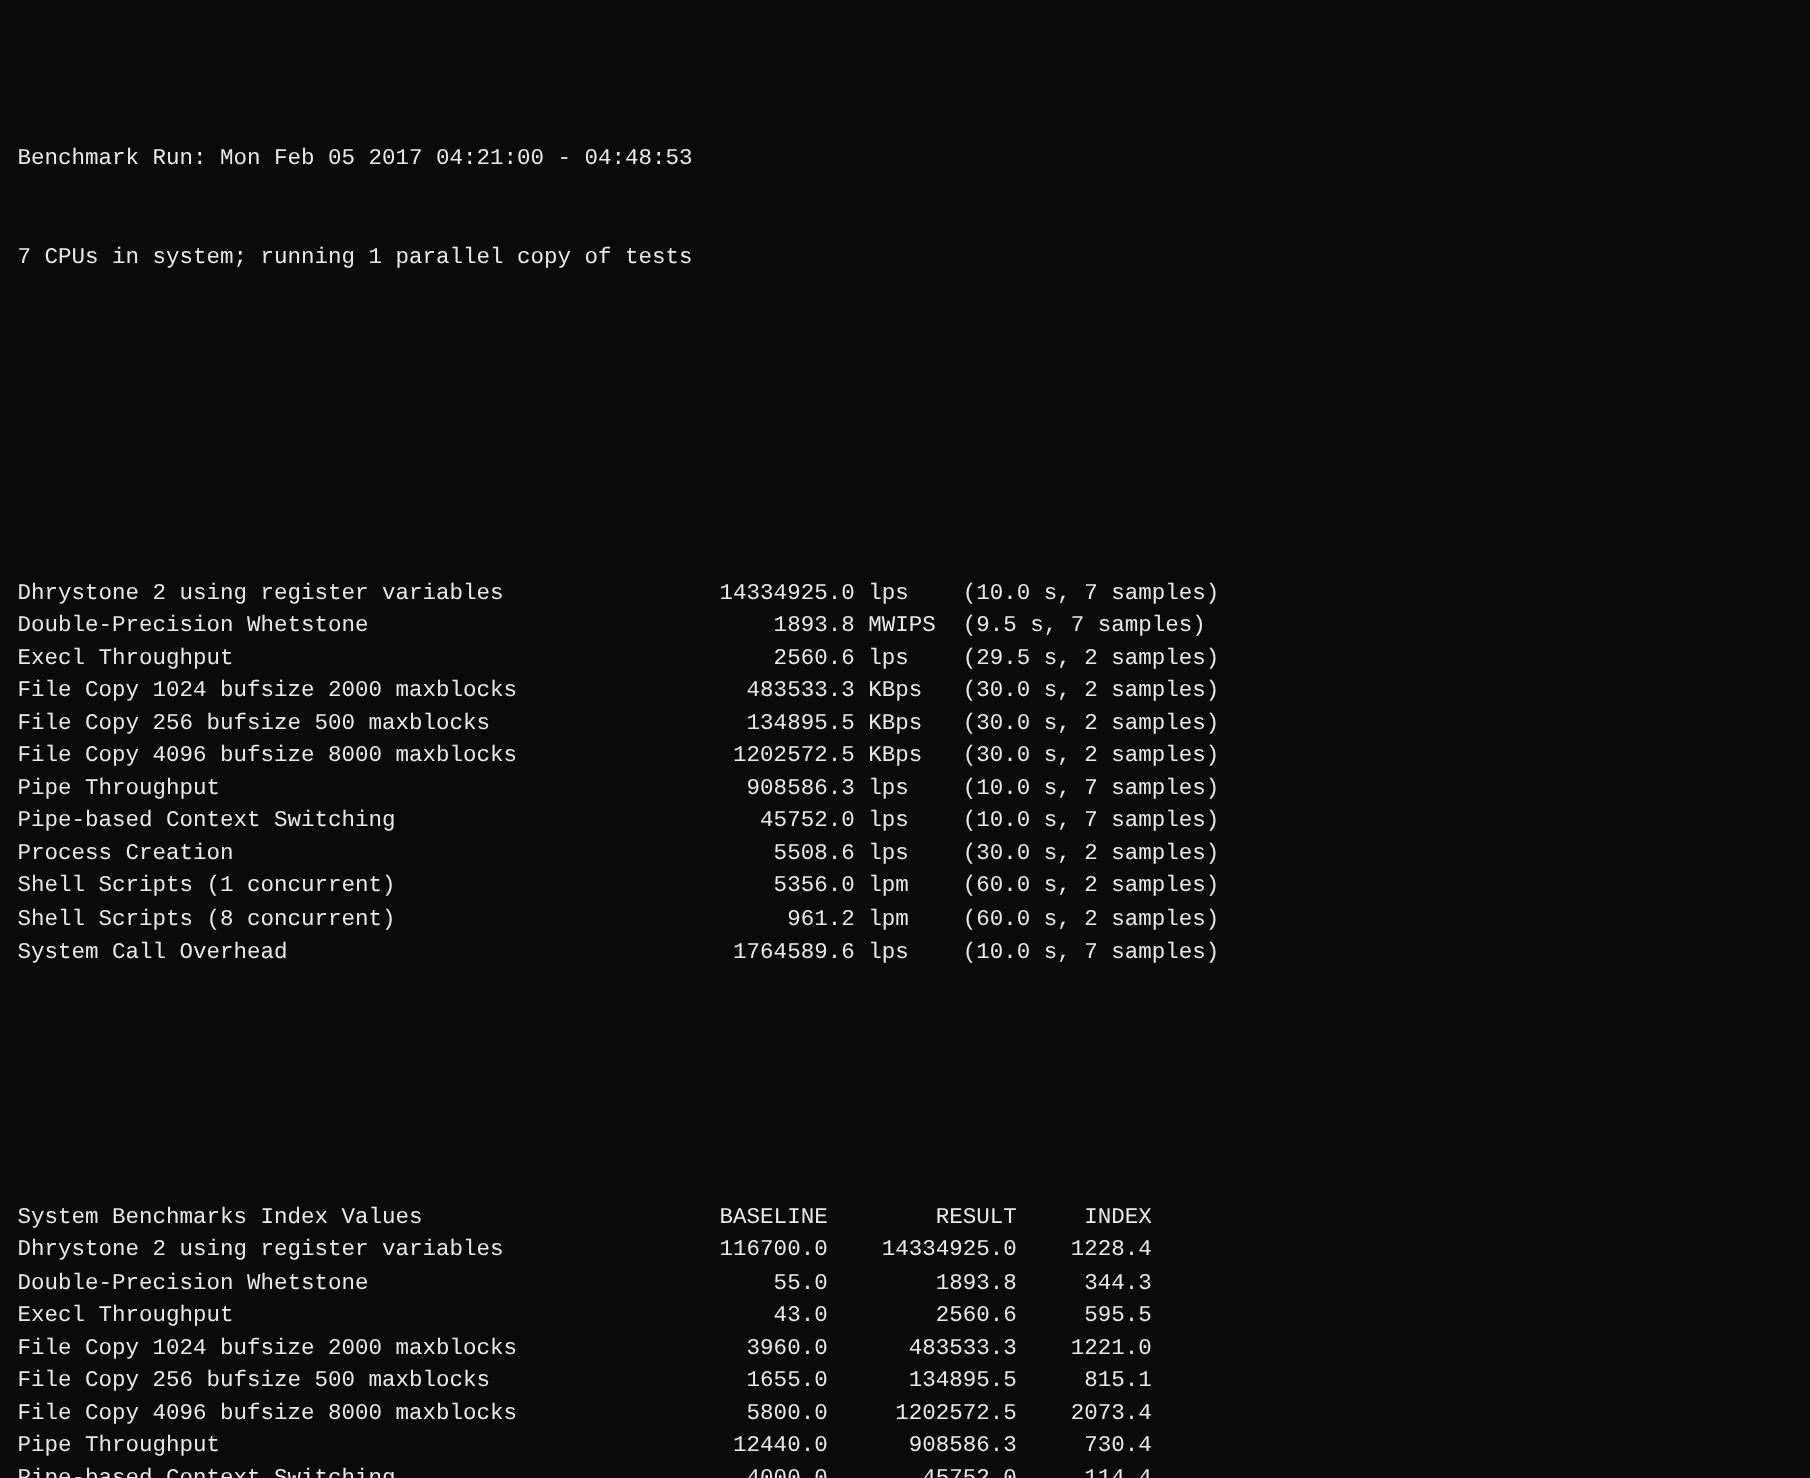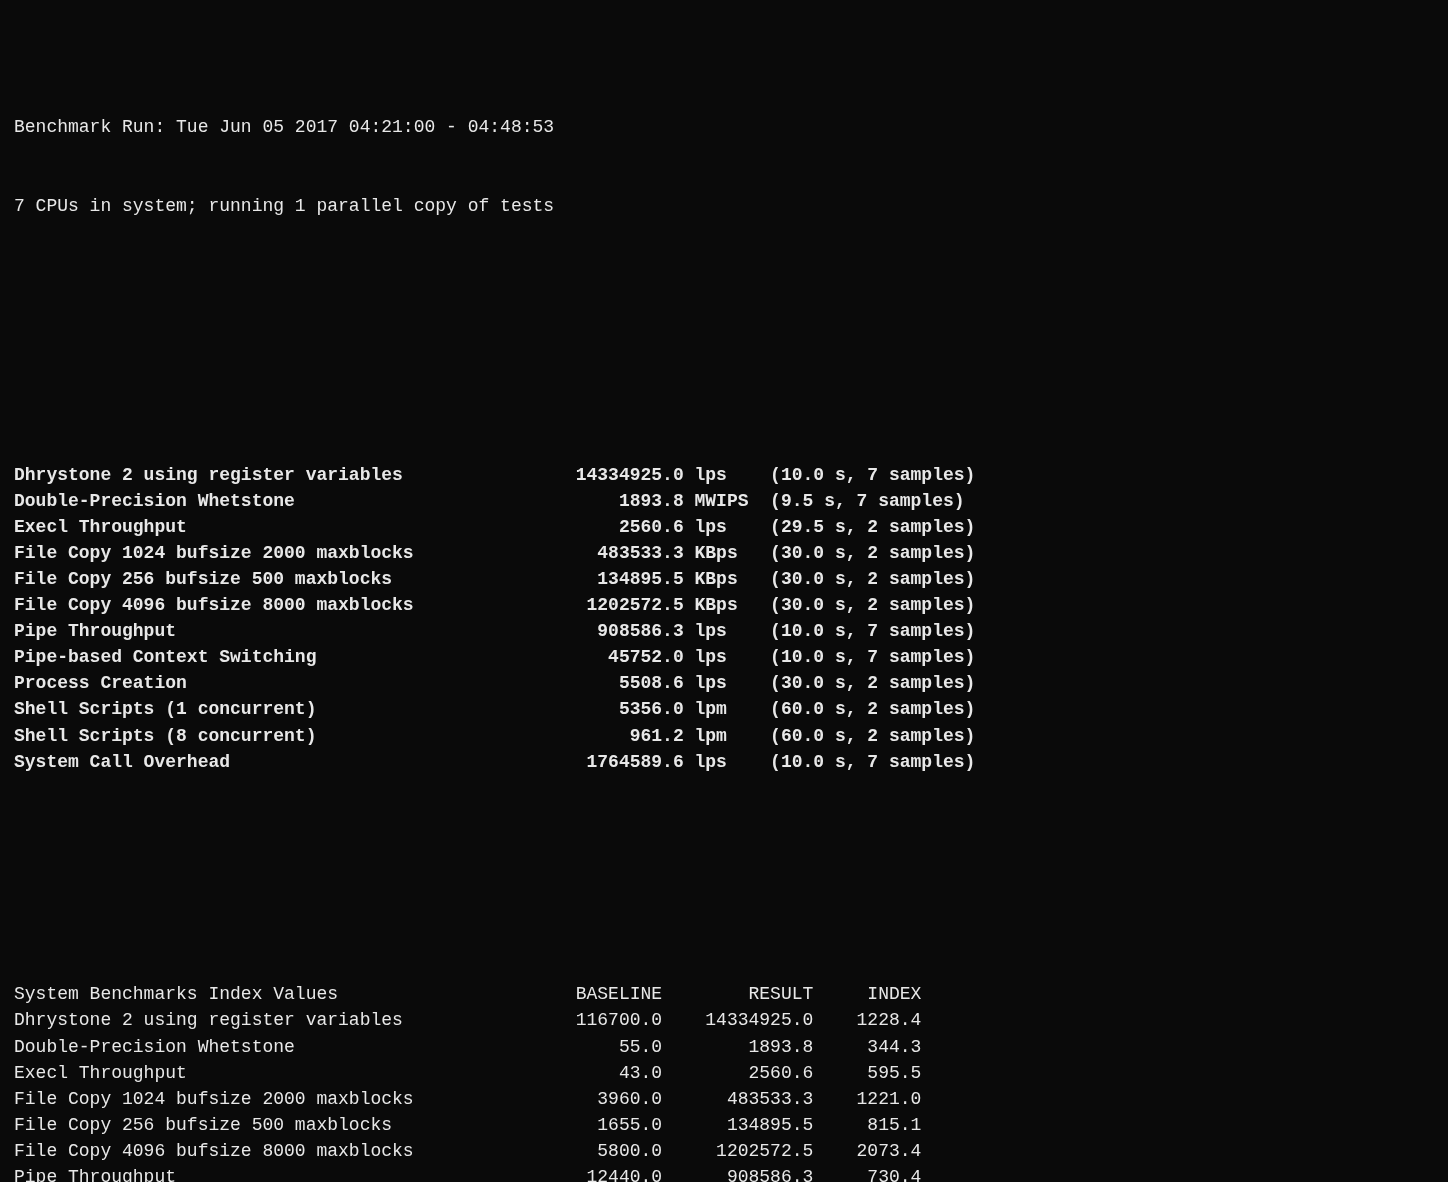--- a/index.html
+++ b/index.html
@@ -25,34 +25,33 @@
 
     .header-section {
       margin-bottom: 8px;
     }
 
     .blank-line {
       height: 1.45em;
     }
 
     .benchmark-results {
-      margin-bottom: 20px;
-      font-weight: bold;
+      margin-bottom: 0;
     }
 
     .index-table {
       margin-top: 4px;
     }
   </style>
 </head>
 <body>
 
 <div class="terminal-content">
   <div class="header-section">
-    <div>Benchmark Run: Tue Jun 05 2017 04:21:00 - 04:48:53</div>
+    <div>Benchmark Run: Mon Feb 05 2017 04:21:00 - 04:48:53</div>
     <div>7 CPUs in system; running 1 parallel copy of tests</div>
   </div>
 
   <div class="blank-line"></div>
 
   <div class="benchmark-results" id="raw-results"><div>Dhrystone 2 using register variables                14334925.0 lps    (10.0 s, 7 samples)</div><div>Double-Precision Whetstone                              1893.8 MWIPS  (9.5 s, 7 samples)</div><div>Execl Throughput                                        2560.6 lps    (29.5 s, 2 samples)</div><div>File Copy 1024 bufsize 2000 maxblocks                 483533.3 KBps   (30.0 s, 2 samples)</div><div>File Copy 256 bufsize 500 maxblocks                   134895.5 KBps   (30.0 s, 2 samples)</div><div>File Copy 4096 bufsize 8000 maxblocks                1202572.5 KBps   (30.0 s, 2 samples)</div><div>Pipe Throughput                                       908586.3 lps    (10.0 s, 7 samples)</div><div>Pipe-based Context Switching                           45752.0 lps    (10.0 s, 7 samples)</div><div>Process Creation                                        5508.6 lps    (30.0 s, 2 samples)</div><div>Shell Scripts (1 concurrent)                            5356.0 lpm    (60.0 s, 2 samples)</div><div>Shell Scripts (8 concurrent)                             961.2 lpm    (60.0 s, 2 samples)</div><div>System Call Overhead                                 1764589.6 lps    (10.0 s, 7 samples)</div></div>
 
   <div class="blank-line"></div>
 
   <div class="index-table" id="index-section"><div>System Benchmarks Index Values                      BASELINE        RESULT     INDEX</div><div>Dhrystone 2 using register variables                116700.0    14334925.0    1228.4</div><div>Double-Precision Whetstone                              55.0        1893.8     344.3</div><div>Execl Throughput                                        43.0        2560.6     595.5</div><div>File Copy 1024 bufsize 2000 maxblocks                 3960.0      483533.3    1221.0</div><div>File Copy 256 bufsize 500 maxblocks                   1655.0      134895.5     815.1</div><div>File Copy 4096 bufsize 8000 maxblocks                 5800.0     1202572.5    2073.4</div><div>Pipe Throughput                                      12440.0      908586.3     730.4</div><div>Pipe-based Context Switching                          4000.0       45752.0     114.4</div></div>

